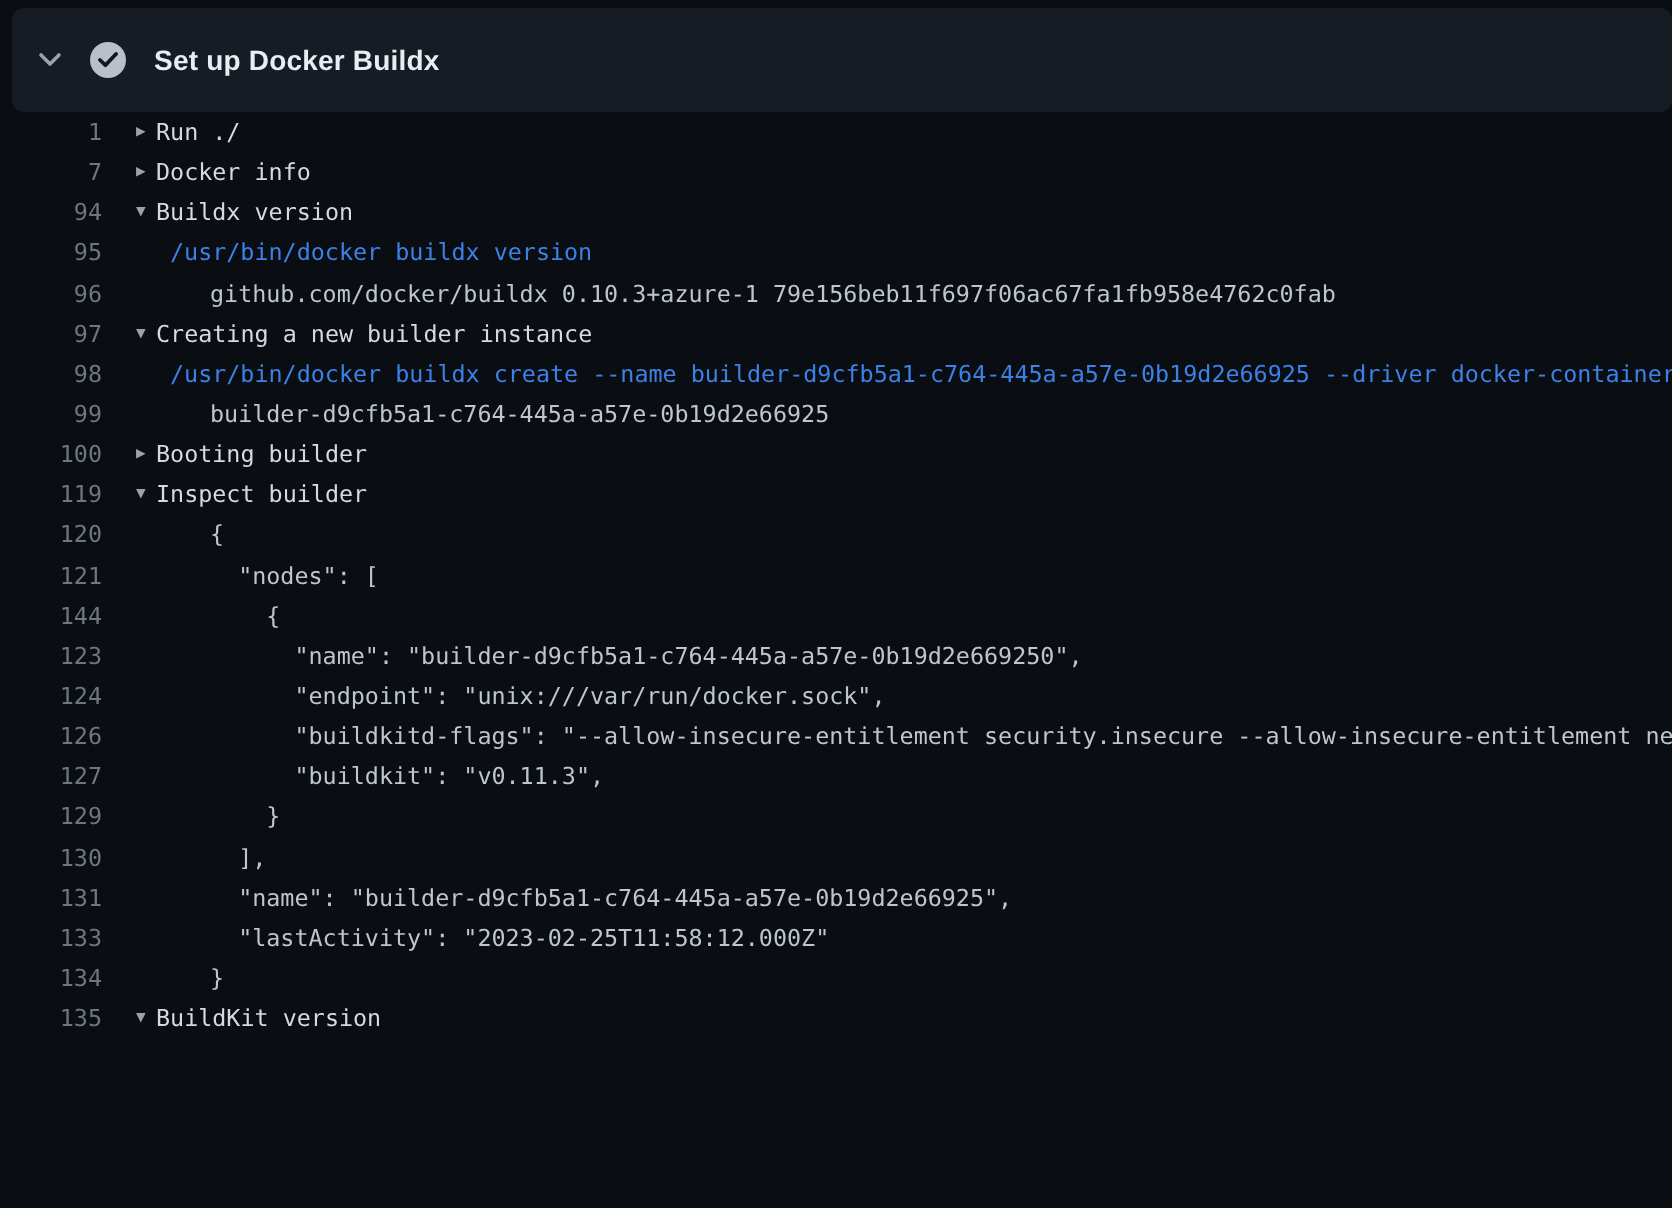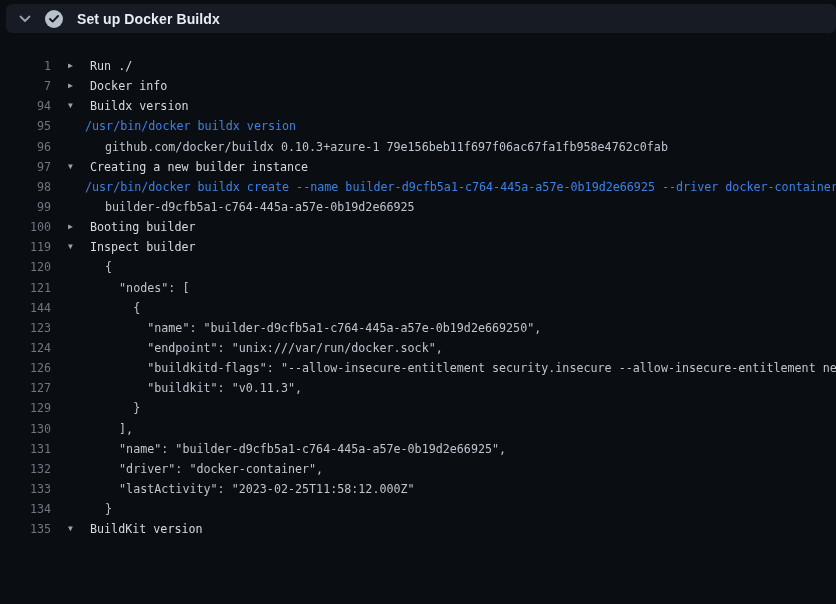--- a/index.html
+++ b/index.html
@@ -2,21 +2,21 @@
 <html><head>
 <meta charset="utf-8">
 <style>
   html,body{margin:0;padding:0;}
   body{
     width:836px;height:604px;overflow:hidden;position:relative;
     background:#0a0d12;
     font-family:"Liberation Sans",sans-serif;
   }
   .step-header{
-    position:absolute;top:4px;left:6px;right:0;height:29px;
+    position:absolute;top:4px;left:6px;right:0;height:52px;
     background:#171b23;border-radius:6px;
     display:flex;align-items:center;padding-left:12px;box-sizing:border-box;
     cursor:pointer;
   }
   .chevron{flex:none;width:14px;height:14px;margin-right:13px;display:block;}
   .status-circle{
     flex:none;width:18px;height:18px;border-radius:50%;
     background:#b8c0c9;margin-right:14px;
     display:flex;align-items:center;justify-content:center;
   }
@@ -32,21 +32,21 @@
     font-size:11.7px;
   }
   .num{
     flex:none;width:51px;text-align:right;color:#6e7681;cursor:pointer;
   }
   .arrow{
     flex:none;width:10px;margin-left:17px;color:#98a1ac;font-size:8px;
     line-height:1;cursor:pointer;text-align:left;
   }
   .group{cursor:pointer;}
-  .group .text{margin-left:12px;color:#d4dae2;}
+  .group .text{margin-left:0;color:#d4dae2;}
   .output .text{margin-left:54px;color:#bdc5ce;}
   .command .text{margin-left:34px;color:#3c82e6;font-weight:normal;}
 </style>
 </head>
 <body>
 
 <div class="step-header">
   <svg class="chevron" viewBox="0 0 14 14">
     <path d="M2.5 4.5 L7 9 L11.5 4.5" fill="none" stroke="#99a3ad" stroke-width="1.8" stroke-linecap="round" stroke-linejoin="round"></path>
   </svg>
@@ -73,18 +73,17 @@
       <div class="row output"><span class="num">120</span><span class="text">{</span></div>
       <div class="row output"><span class="num">121</span><span class="text">  "nodes": [</span></div>
       <div class="row output"><span class="num">144</span><span class="text">    {</span></div>
       <div class="row output"><span class="num">123</span><span class="text">      "name": "builder-d9cfb5a1-c764-445a-a57e-0b19d2e669250",</span></div>
       <div class="row output"><span class="num">124</span><span class="text">      "endpoint": "unix:///var/run/docker.sock",</span></div>
       <div class="row output"><span class="num">126</span><span class="text">      "buildkitd-flags": "--allow-insecure-entitlement security.insecure --allow-insecure-entitlement network.host",</span></div>
       <div class="row output"><span class="num">127</span><span class="text">      "buildkit": "v0.11.3",</span></div>
       <div class="row output"><span class="num">129</span><span class="text">    }</span></div>
       <div class="row output"><span class="num">130</span><span class="text">  ],</span></div>
       <div class="row output"><span class="num">131</span><span class="text">  "name": "builder-d9cfb5a1-c764-445a-a57e-0b19d2e66925",</span></div>
-      <div class="row output"><span class="num">132</span><span class="text">  "driver": "docker-container",</span></div>
       <div class="row output"><span class="num">133</span><span class="text">  "lastActivity": "2023-02-25T11:58:12.000Z"</span></div>
       <div class="row output"><span class="num">134</span><span class="text">}</span></div>
       <div class="row group"><span class="num">135</span><span class="arrow">▼</span><span class="text">BuildKit version</span></div>
     </div>
 </div>
 
 </body></html>

